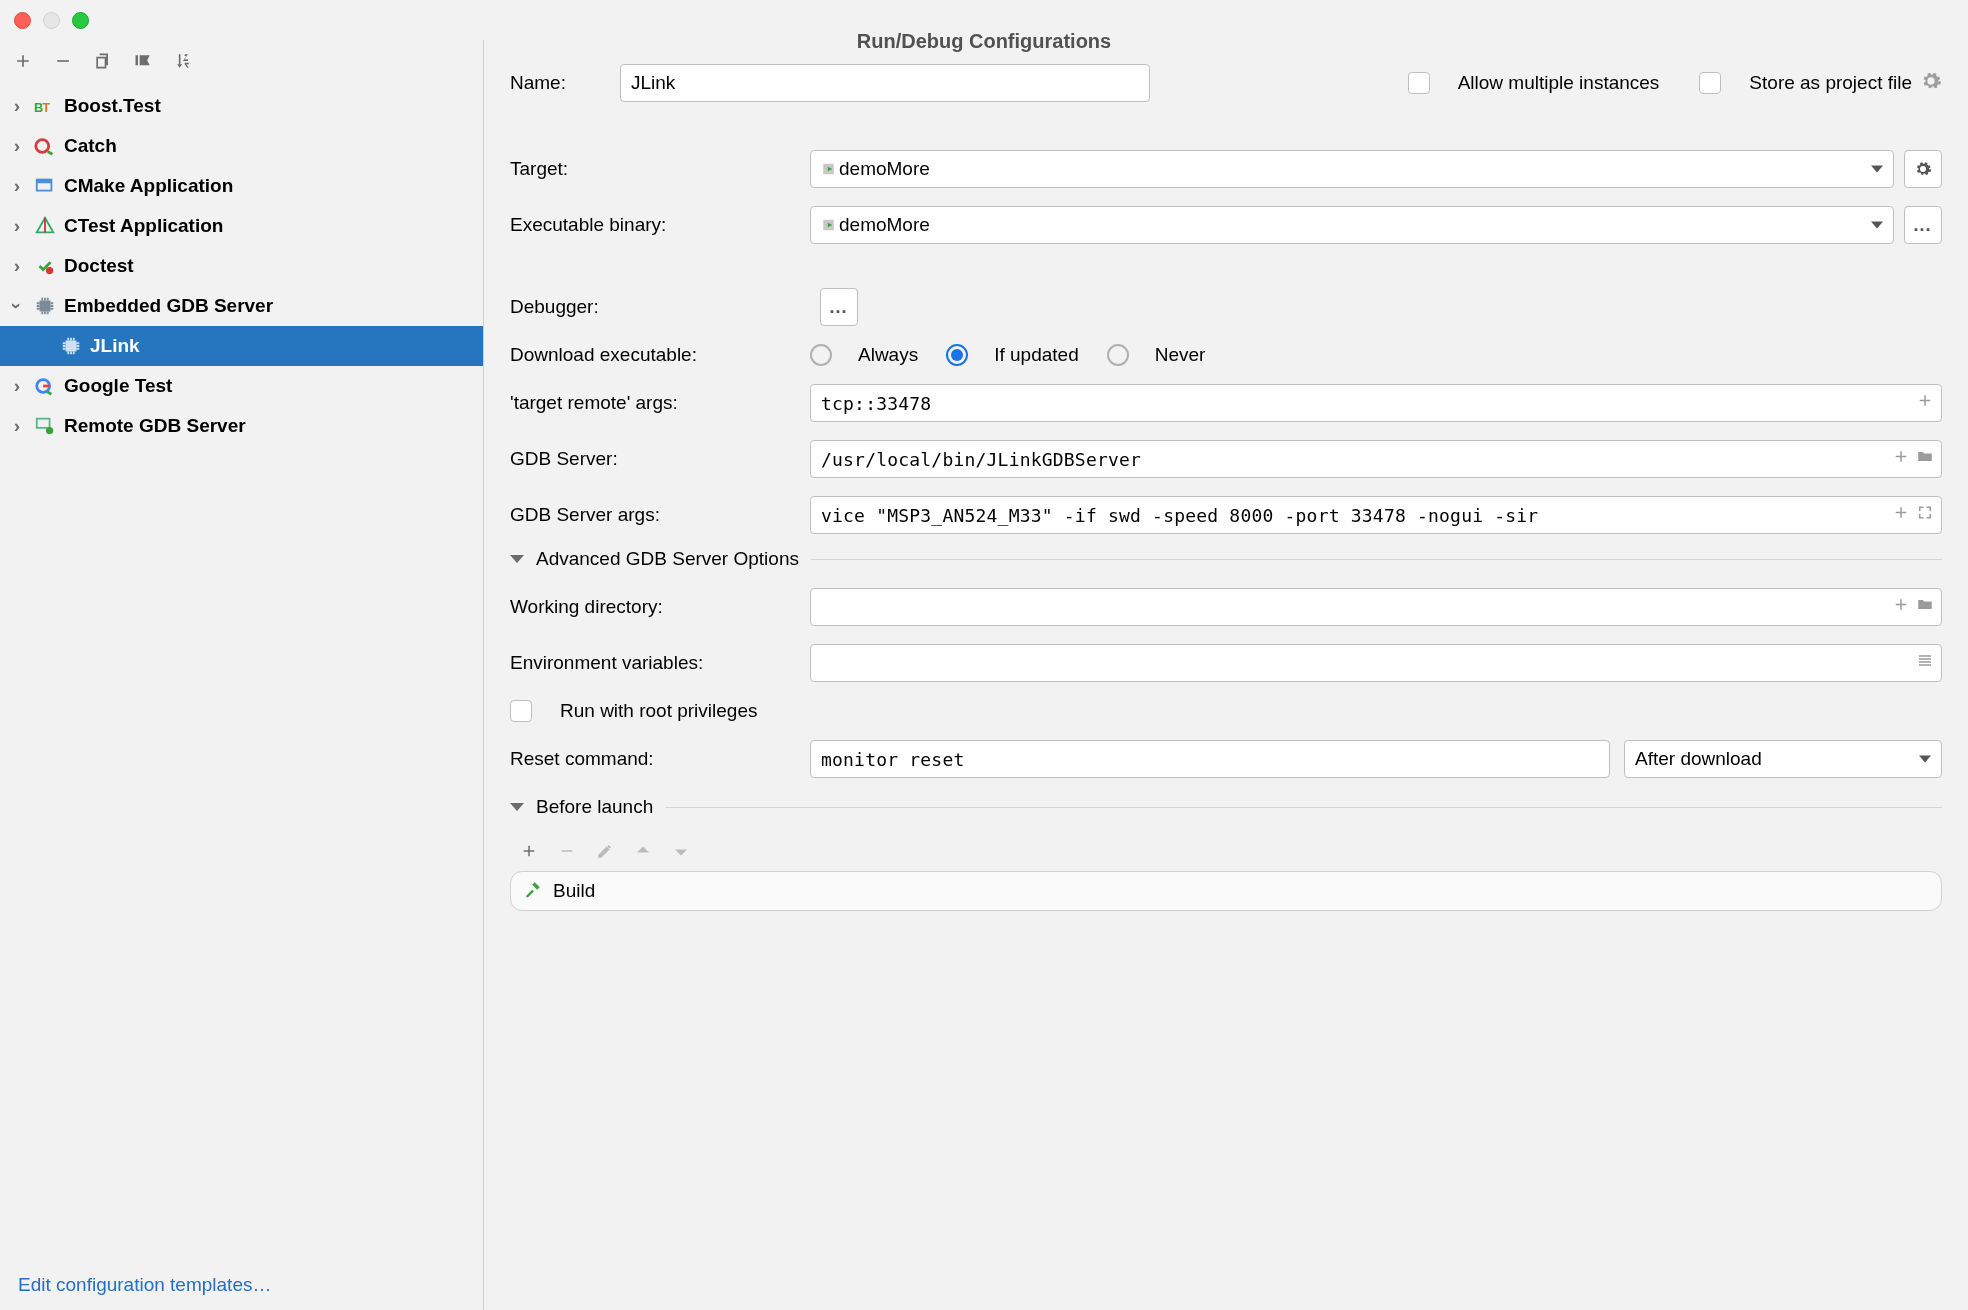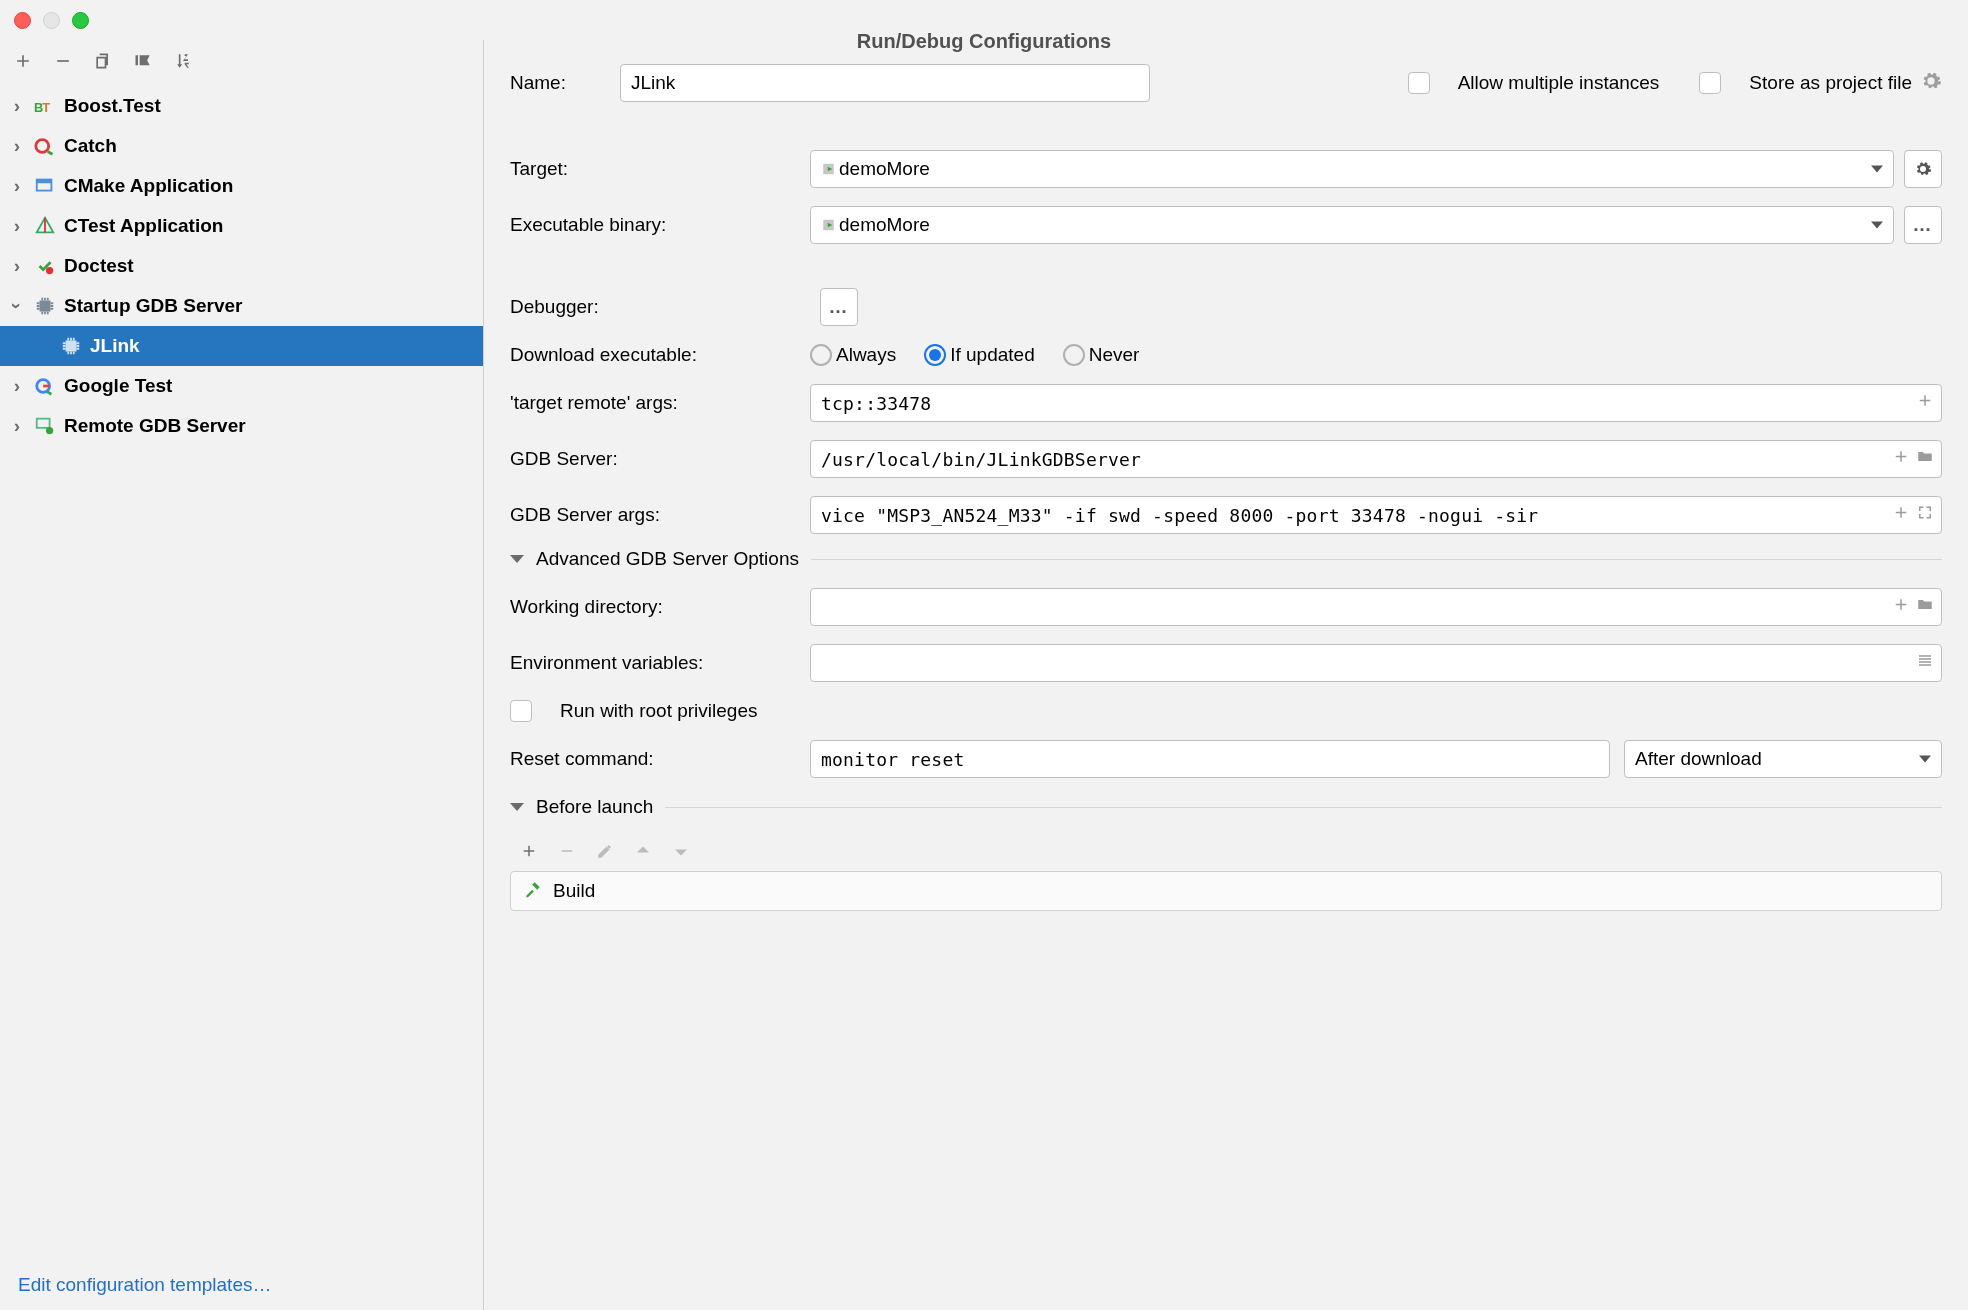--- a/index.html
+++ b/index.html
@@ -119,33 +119,33 @@
 .sq-btn svg { width:18px; height:18px; fill:currentColor; }
 .check {
   width:22px; height:22px; border:1px solid #bfbfbf; border-radius:4px; background:#fff; display:inline-block;
 }
 .checkbox-row { display:flex; align-items:center; gap:28px; cursor:pointer; }
 .radio {
   width:22px; height:22px; border-radius:50%; border:2px solid #b0b0b0; display:inline-flex; align-items:center; justify-content:center;
 }
 .radio.checked { border-color:#1a73e8; }
 .radio.checked::after { content:''; width:12px; height:12px; border-radius:50%; background:#1a73e8; }
-.radio-row { display:flex; align-items:center; gap:4px; cursor:pointer; margin-right:28px; }
+.radio-row { display:flex; align-items:center; gap:26px; cursor:pointer; margin-right:28px; }
 .inline-icons { display:flex; gap:6px; position:absolute; right:8px; top:50%; transform:translateY(-50%); color:#9b9b9b; }
 .inline-icons svg { width:18px; height:18px; fill:currentColor; }
 .field-wrap { position:relative; flex:1; }
 .section-sep {
   display:flex; align-items:center; gap:12px; margin: 8px 0 18px 0;
 }
 .section-sep .tri { width:0; height:0; border-left:7px solid transparent; border-right:7px solid transparent; border-top:8px solid #6b6b6b; }
 .section-sep .line { flex:1; height:1px; background:#d6d6d6; }
 .mini-toolbar { display:flex; align-items:center; gap:20px; padding:6px 10px; color:#888; }
 .mini-toolbar .dis { color:#bbb; }
 .build-row {
-  border:1px solid #d0d0d0; background:#fafafa; height:40px; display:flex; align-items:center; padding:0 12px; gap:10px; border-radius:4px;
+  border:1px solid #d0d0d0; background:#fafafa; height:40px; display:flex; align-items:center; padding:0 12px; gap:10px; border-radius:12px;
 }
 .gear { color:#9e9e9e; }
 .muted { color:#8a8a8a; }
 .icon-run { display:inline-flex; width:18px; height:18px; }
 </style>
 </head>
 <body>
 
 <div class="window">
 
@@ -241,21 +241,21 @@
           <span>Doctest</span>
         </div>
         <div class="tree-item">
           <span class="chevron" style="transform:rotate(90deg)">›</span>
           <span class="tree-icon">
               <svg viewBox="0 0 24 24">
                 <rect x="6" y="6" width="12" height="12" fill="#7a8a99"></rect>
                 <path d="M9 3v3M12 3v3M15 3v3M9 18v3M12 18v3M15 18v3M3 9h3M3 12h3M3 15h3M18 9h3M18 12h3M18 15h3" stroke="#7a8a99" stroke-width="2"></path>
               </svg>
             </span>
-          <span>Startup GDB Server</span>
+          <span>Embedded GDB Server</span>
         </div>
         <div class="tree-item child selected">
           <span class="tree-icon">
               <svg viewBox="0 0 24 24">
                 <rect x="6" y="6" width="12" height="12" fill="#cfe1f0"></rect>
                 <path d="M9 3v3M12 3v3M15 3v3M9 18v3M12 18v3M15 18v3M3 9h3M3 12h3M3 15h3M18 9h3M18 12h3M18 15h3" stroke="#cfe1f0" stroke-width="2"></path>
               </svg>
             </span>
           <span>JLink</span>
         </div>

